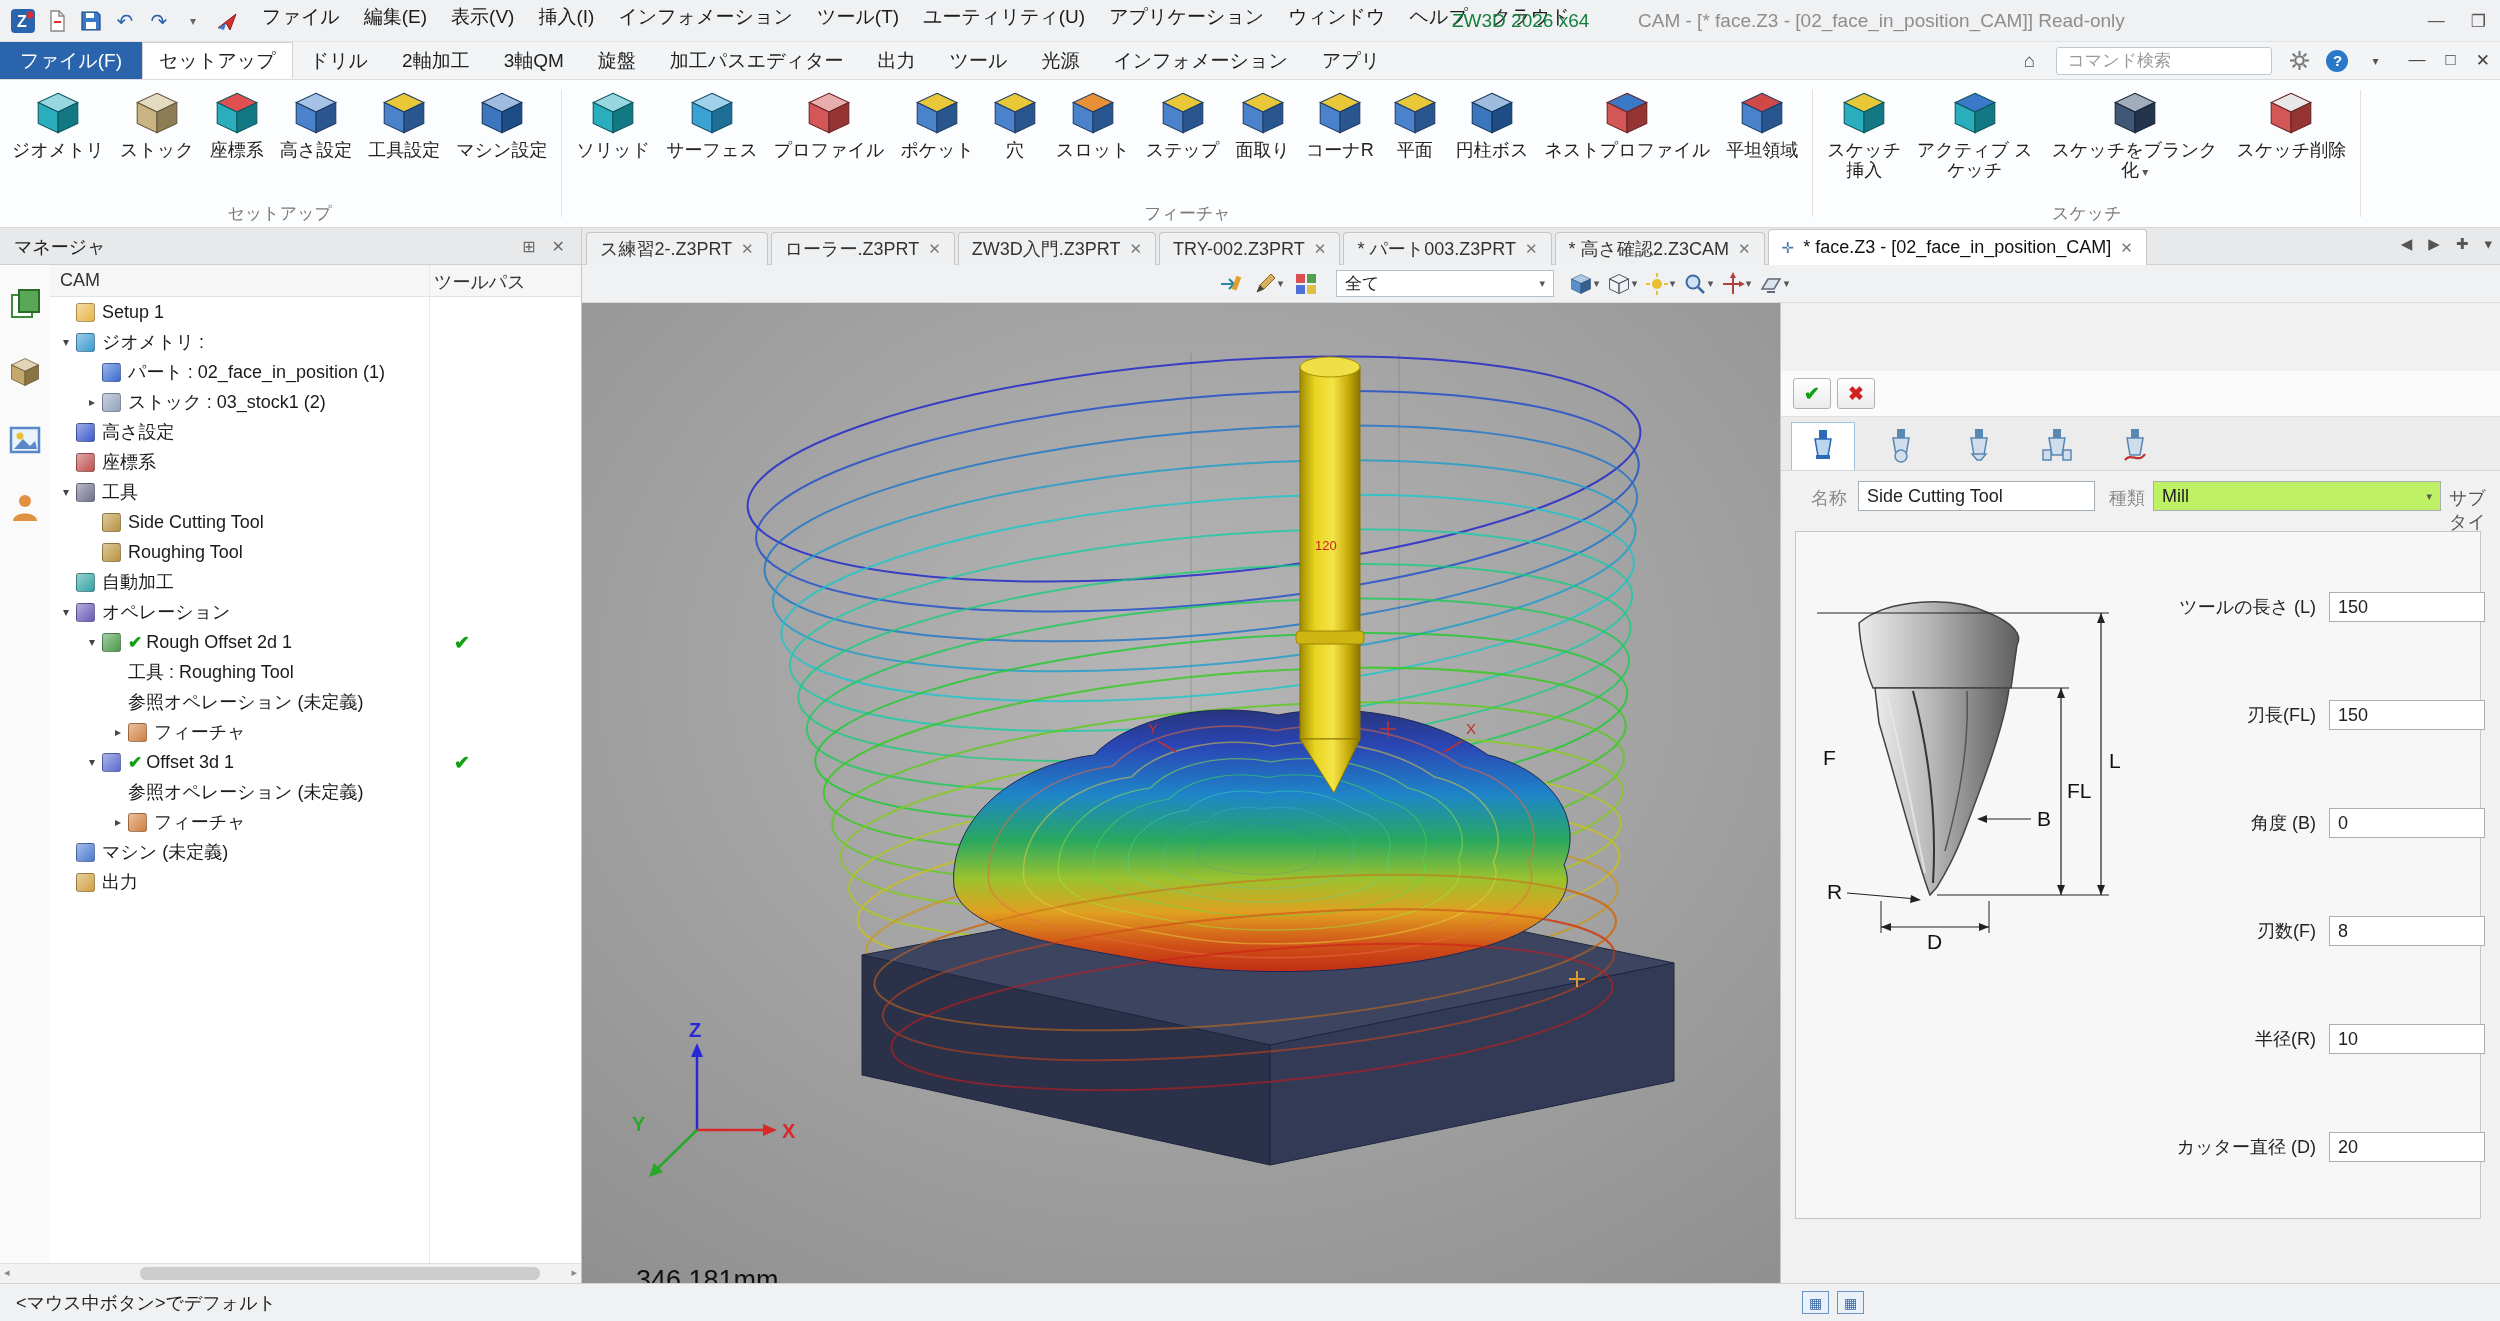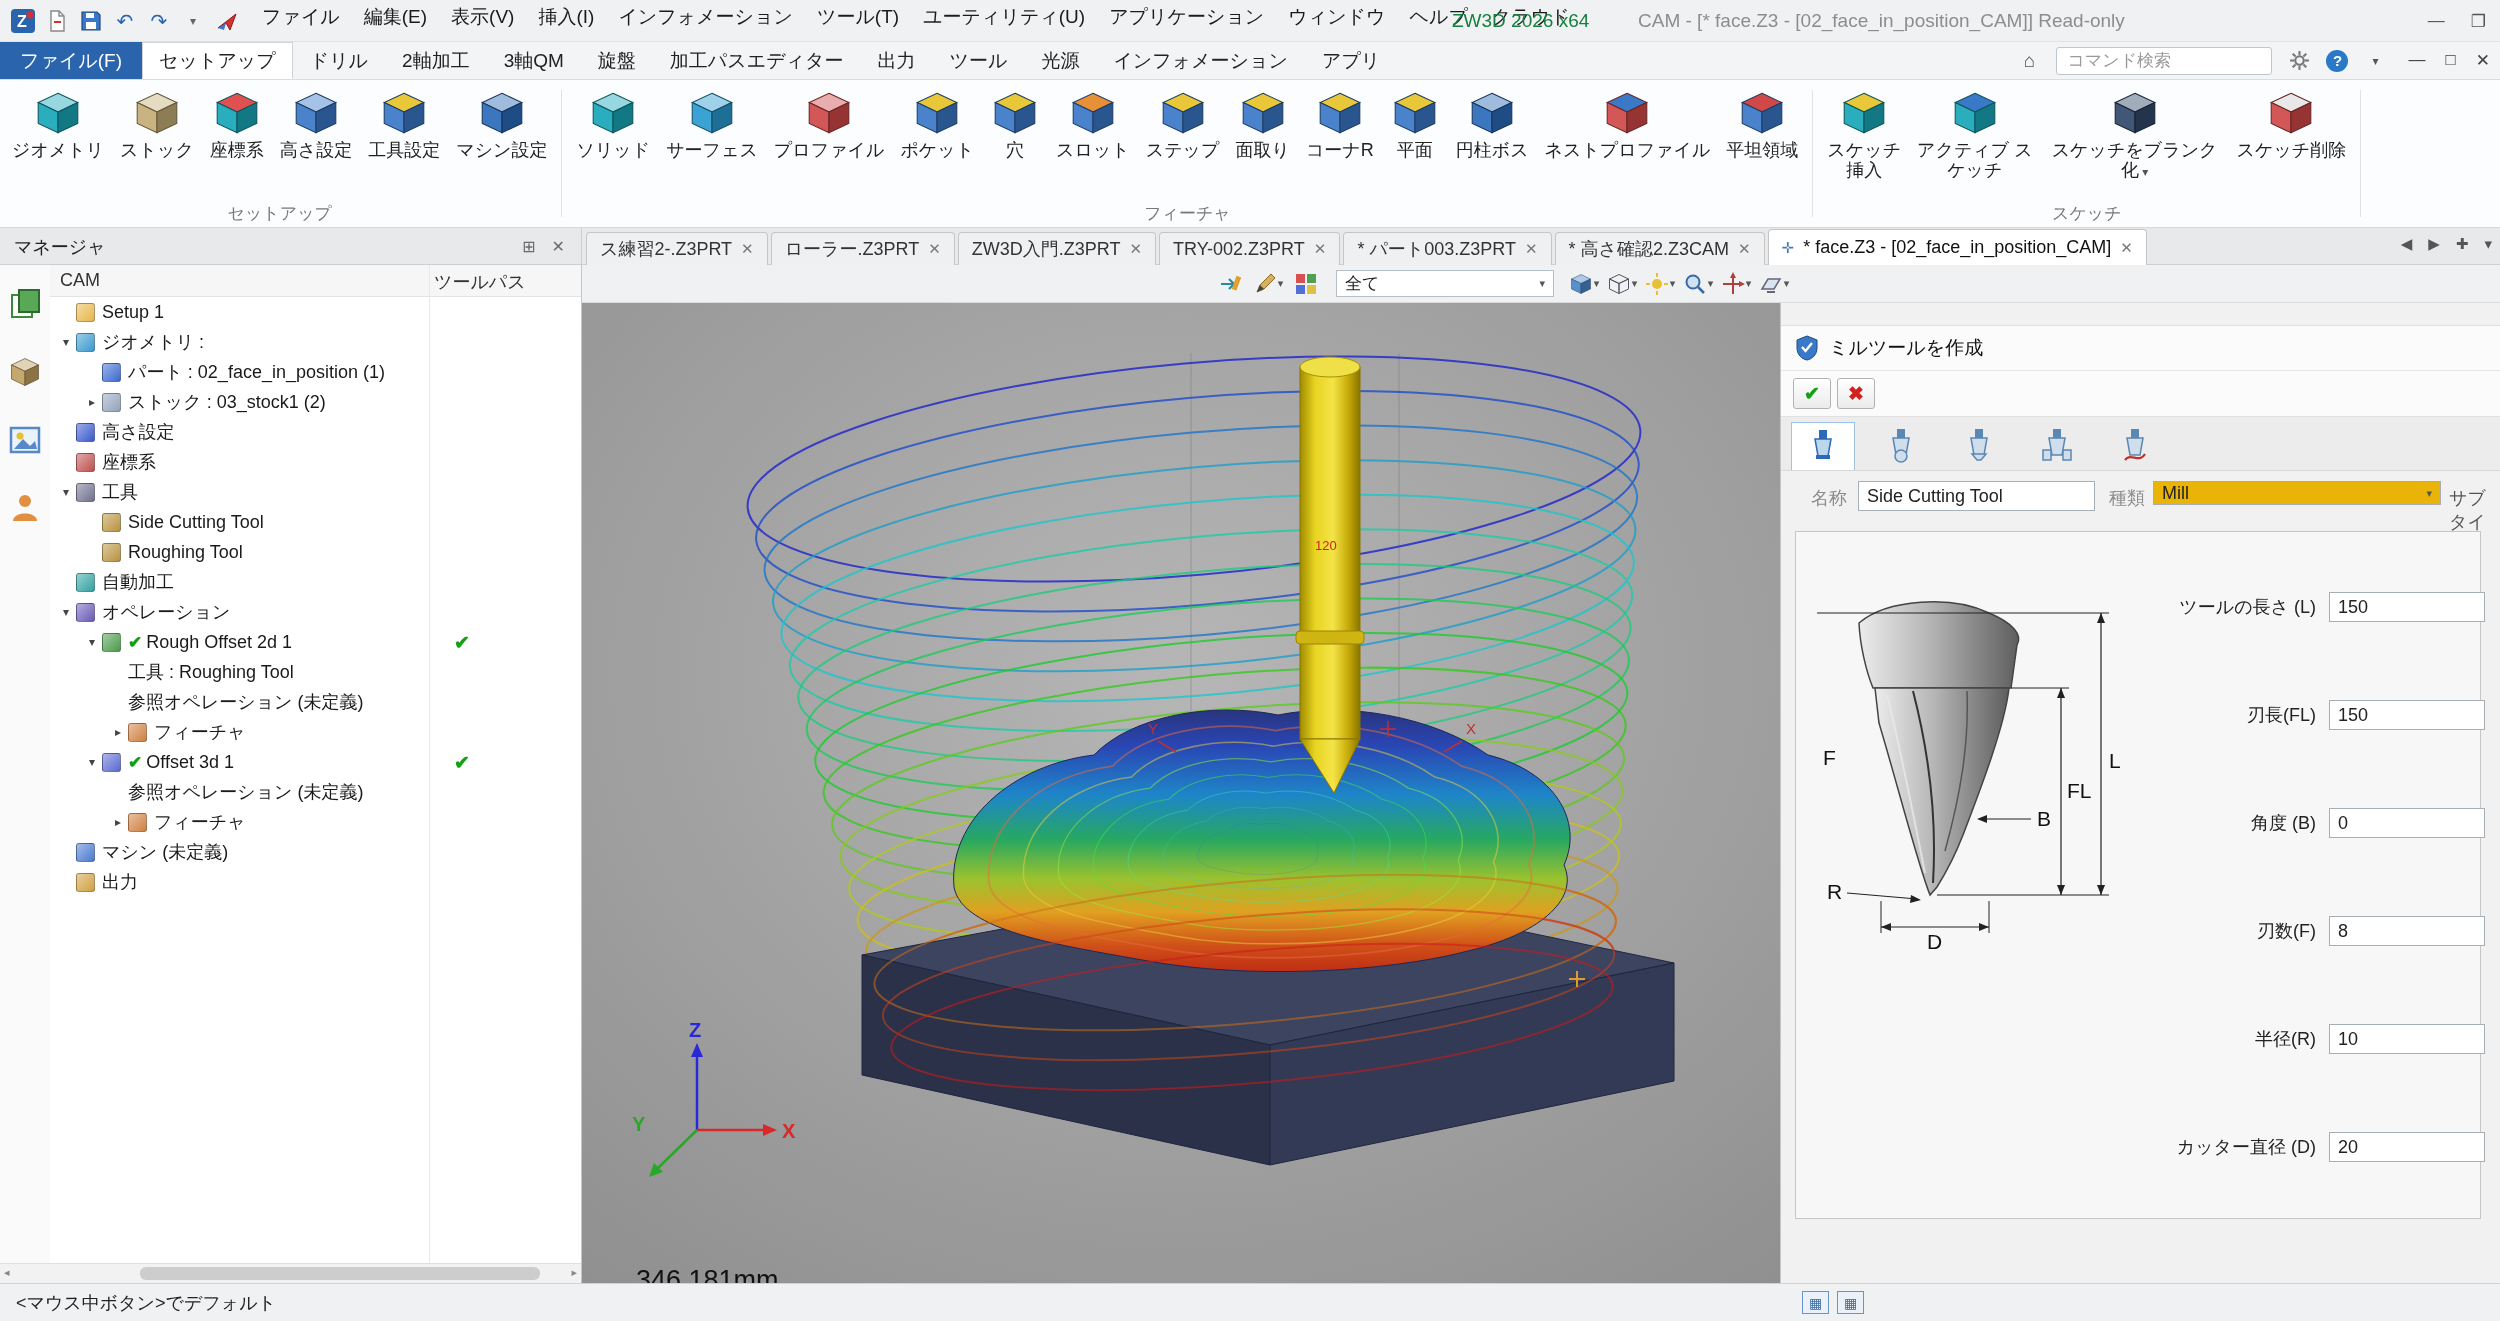--- a/index.html
+++ b/index.html
@@ -107,21 +107,21 @@
   .tp-btn { width:38px; height:31px; border:1px solid #b2b2b2; border-radius:3px; background:linear-gradient(#ffffff,#ebebeb);
     display:flex; align-items:center; justify-content:center; font-size:19px; font-weight:bold; cursor:default; }
   .tp-ok { color:#14a014; } .tp-cancel { color:#d02020; }
   .tp-tabs { position:absolute; left:0; top:114px; width:720px; height:54px; background:#ececed; border-bottom:1px solid #d8d8d8;
     display:flex; align-items:flex-end; padding-left:10px; gap:14px; }
   .tp-tab { width:64px; height:48px; display:flex; align-items:center; justify-content:center; }
   .tp-tab.active { background:#fff; border:1px solid #9fc3e2; border-bottom:none; }
   .tp-lbl { position:absolute; font-size:18px; color:#8a8a8a; }
   .tp-input { position:absolute; height:30px; background:#fff; border:1px solid #a6aeb6; font-size:18px; color:#222;
     padding:0 8px; font-family:inherit; outline:none; }
-  .tp-select { position:absolute; height:24px; background:#eab308; border:1px solid #a6aeb6; font-size:18px; color:#222;
+  .tp-select { position:absolute; height:30px; background:#bef264; border:1px solid #a6aeb6; font-size:18px; color:#222;
     display:flex; align-items:center; justify-content:space-between; padding:5px 8px; }
   .tp-box { position:absolute; left:14px; top:228px; width:686px; height:688px; background:#f7f7f7; border:1px solid #c6c6c6; }
   .tp-field-label { position:absolute; left:330px; width:205px; height:30px; line-height:30px; text-align:right; font-size:18px; color:#222; }
   .tp-field-input { position:absolute; left:548px; width:156px; height:30px; line-height:28px; background:#fff;
     border:1px solid #a6aeb6; font-size:18px; color:#222; padding-left:8px; }
 
   
   .statusbar { position:absolute; left:0; top:1283px; width:2500px; height:38px; background:#f0f1f2;
     border-top:1px solid #d2d2d2; display:flex; align-items:center; padding-left:16px; font-size:18px; color:#222; }
   .sb-icons { position:absolute; left:1802px; top:7px; display:flex; gap:8px; }
@@ -823,27 +823,20 @@
             <text x="107" y="734" fill="#2828d8">Z</text>
             <text x="200" y="835" fill="#d82828">X</text>
             <text x="50" y="828" fill="#28a828">Y</text>
           </g>
 
           <text x="54" y="986" font-size="27" fill="#111">346.181mm</text>
         </svg>
       </div>
 
       <div class="tool-panel">
-        <div class="tp-header">
-          <svg width="24" height="26" viewBox="0 0 24 26">
-            <path d="M12,1 L22,5 V13 C22,20 17,24 12,25 C7,24 2,20 2,13 V5 Z" fill="#3a78c8" stroke="#1f4a86" stroke-width="1"></path>
-            <path d="M7,12 l3.5,4 L17,8" fill="none" stroke="#fff" stroke-width="2.4"></path>
-          </svg>
-          <span>ミルツールを作成</span>
-        </div>
 
         <div class="tp-okrow">
           <div class="tp-btn tp-ok">✔</div>
           <div class="tp-btn tp-cancel">✖</div>
         </div>
 
         <div class="tp-tabs" id="tp-tabs">
             <div class="tp-tab active">
               <svg width="40" height="40" viewBox="0 0 40 40">
     <rect x="16" y="3" width="8" height="9" fill="#2a6ab8"></rect>

